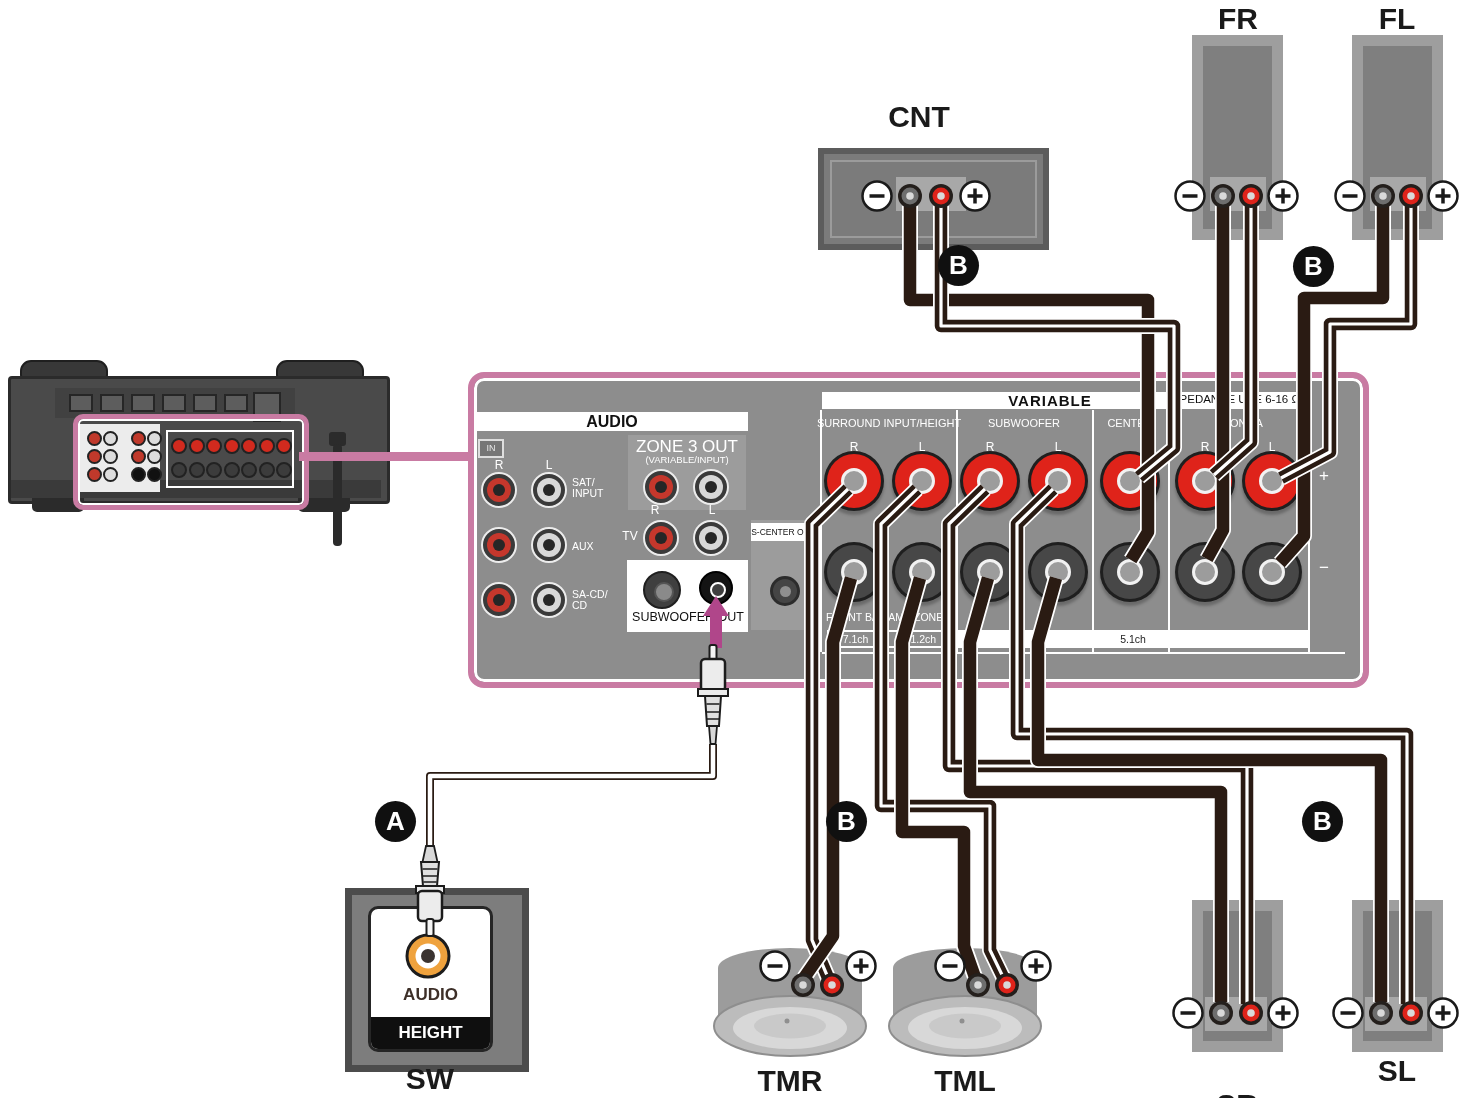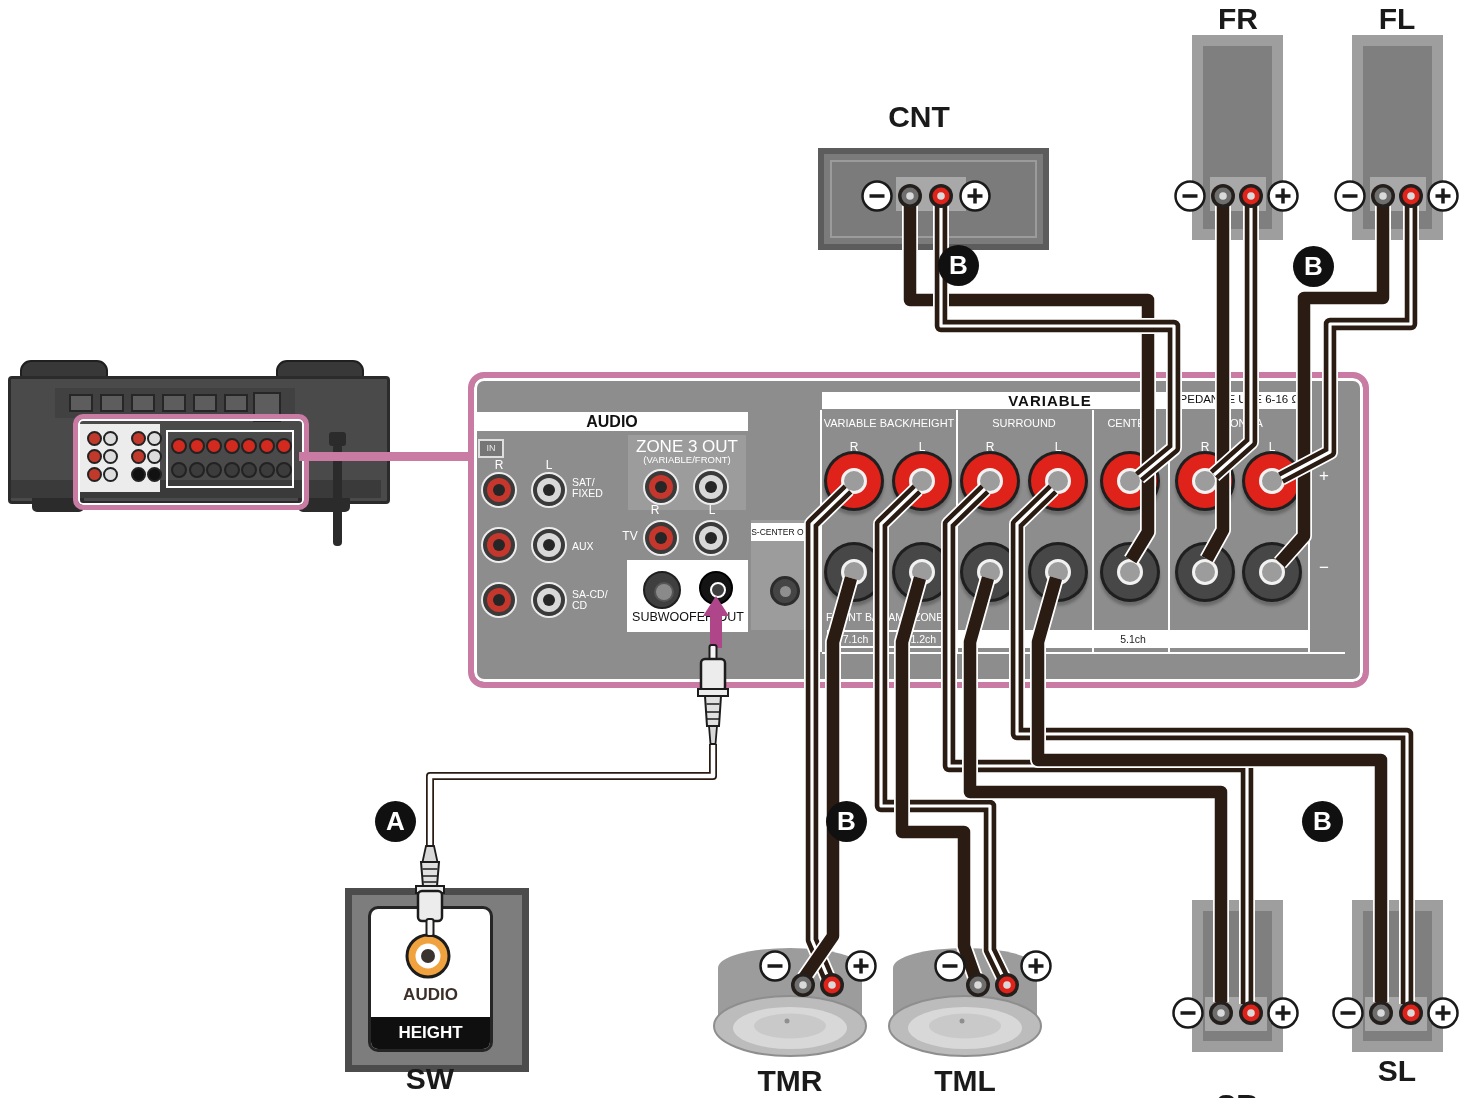--- a/index.html
+++ b/index.html
@@ -125,31 +125,31 @@
 
   <div class="abs whitebar" style="left:476px;top:412px;width:272px;height:19px;">
     <span class="ct" style="left:50%;top:0;font-size:16px;font-weight:bold;color:#111;line-height:19px;">AUDIO</span>
   </div>
   <div class="abs" style="left:478px;top:439px;width:22px;height:15px;border:2px solid #dedede;background:#767676;color:#e8e8e8;font-size:9px;line-height:15px;text-align:center;">IN</div>
   <span class="ct wl" style="left:499px;top:458px;font-size:12px;">R</span>
   <span class="ct wl" style="left:549px;top:458px;font-size:12px;">L</span>
 
   <div class="abs wl" style="left:572px;top:477px;font-size:10.5px;line-height:11px;">
     <div>SAT/</div>
-      <div>FIXED</div>
+      <div>INPUT</div>
   </div>
   <div class="abs wl" style="left:572px;top:540px;font-size:10.5px;">AUX</div>
   <div class="abs wl" style="left:572px;top:589px;font-size:10.5px;line-height:11px;">
     <div>SA-CD/</div>
       <div>CD</div>
   </div>
 
   <div class="abs block" style="left:628px;top:435px;width:118px;height:75px;"></div>
   <span class="ct wl" style="left:687px;top:437px;font-size:17px;">ZONE 3 OUT</span>
-  <span class="ct wl" style="left:687px;top:454px;font-size:9.5px;">(VARIABLE/FRONT)</span>
+  <span class="ct wl" style="left:687px;top:454px;font-size:9.5px;">(VARIABLE/INPUT)</span>
   <span class="ct wl" style="left:655px;top:503px;font-size:12px;">R</span>
   <span class="ct wl" style="left:712px;top:503px;font-size:12px;">L</span>
   <span class="ct wl" style="left:630px;top:529px;font-size:12px;">TV</span>
 
   <div class="abs whitebar" style="left:627px;top:560px;width:121px;height:72px;"></div>
   <div class="abs subjack-g" style="left:643px;top:571px;">
       <u></u>
     </div>
   <div class="abs subjack-b" style="left:699px;top:571px;">
       <u></u>
@@ -169,22 +169,22 @@
   <div class="abs whitebar" style="left:822px;top:392px;width:486px;height:17px;">
     <span class="ct" style="left:228px;font-size:15px;font-weight:600;letter-spacing:1px;color:#111;line-height:17px;">VARIABLE</span>
     <span class="abs" style="right:8px;top:1px;font-size:11.5px;color:#111;">IMPEDANCE USE 6-16 Ω</span>
   </div>
   <div class="abs divider" style="left:820px;top:410px;height:242px;"></div>
   <div class="abs divider" style="left:956px;top:410px;height:242px;"></div>
   <div class="abs divider" style="left:1092px;top:410px;height:242px;"></div>
   <div class="abs divider" style="left:1168px;top:410px;height:242px;"></div>
   <div class="abs divider" style="left:1308px;top:410px;height:242px;"></div>
 
-  <span class="ct wl" style="left:889px;top:417px;font-size:11px;">VARIABLE BACK/HEIGHT</span>
-  <span class="ct wl" style="left:1024px;top:417px;font-size:11px;">SURROUND</span>
+  <span class="ct wl" style="left:889px;top:417px;font-size:11px;">SURROUND INPUT/HEIGHT</span>
+  <span class="ct wl" style="left:1024px;top:417px;font-size:11px;">SUBWOOFER</span>
   <span class="ct wl" style="left:1130px;top:417px;font-size:11px;">CENTER</span>
   <span class="ct wl" style="left:1239px;top:417px;font-size:11px;">FRONT A</span>
   <span class="ct wl" style="left:854px;top:440px;font-size:12px;">R</span>
   <span class="ct wl" style="left:922px;top:440px;font-size:12px;">L</span>
   <span class="ct wl" style="left:990px;top:440px;font-size:12px;">R</span>
   <span class="ct wl" style="left:1058px;top:440px;font-size:12px;">L</span>
   <span class="ct wl" style="left:1205px;top:440px;font-size:12px;">R</span>
   <span class="ct wl" style="left:1272px;top:440px;font-size:12px;">L</span>
   <span class="ct wl" style="left:1324px;top:466px;font-size:17px;">+</span>
   <span class="ct wl" style="left:1324px;top:558px;font-size:17px;">−</span>

